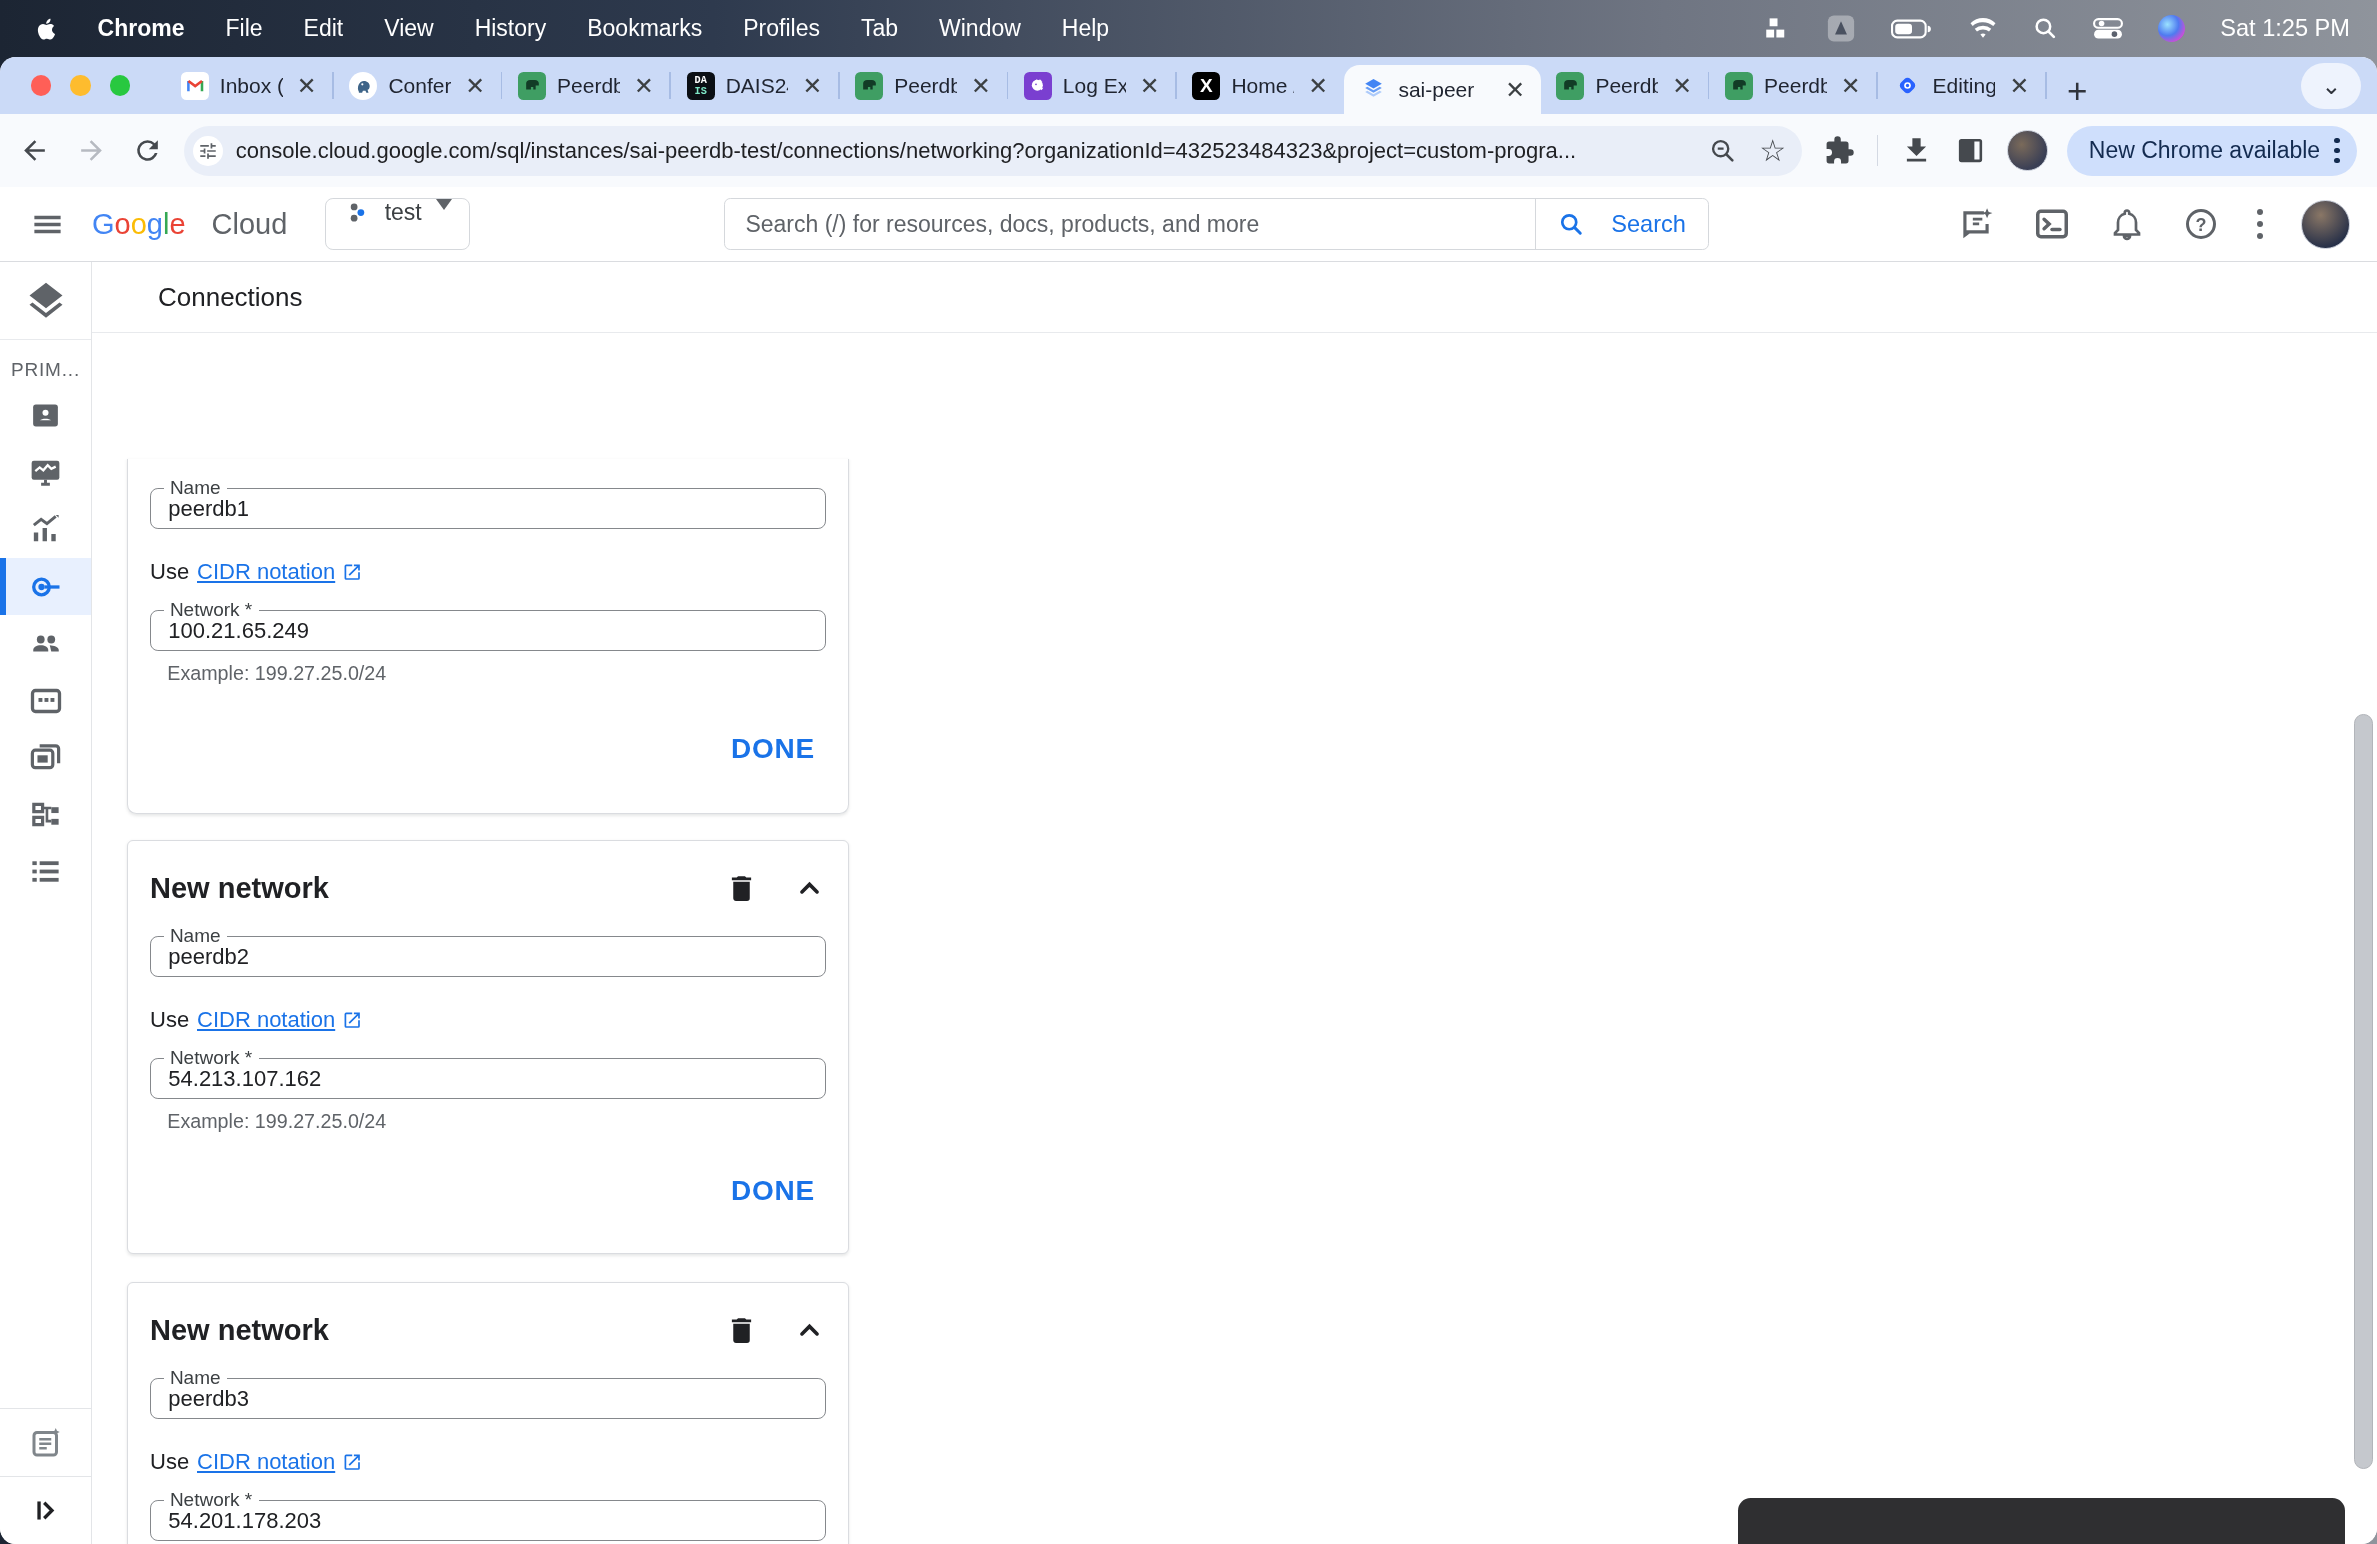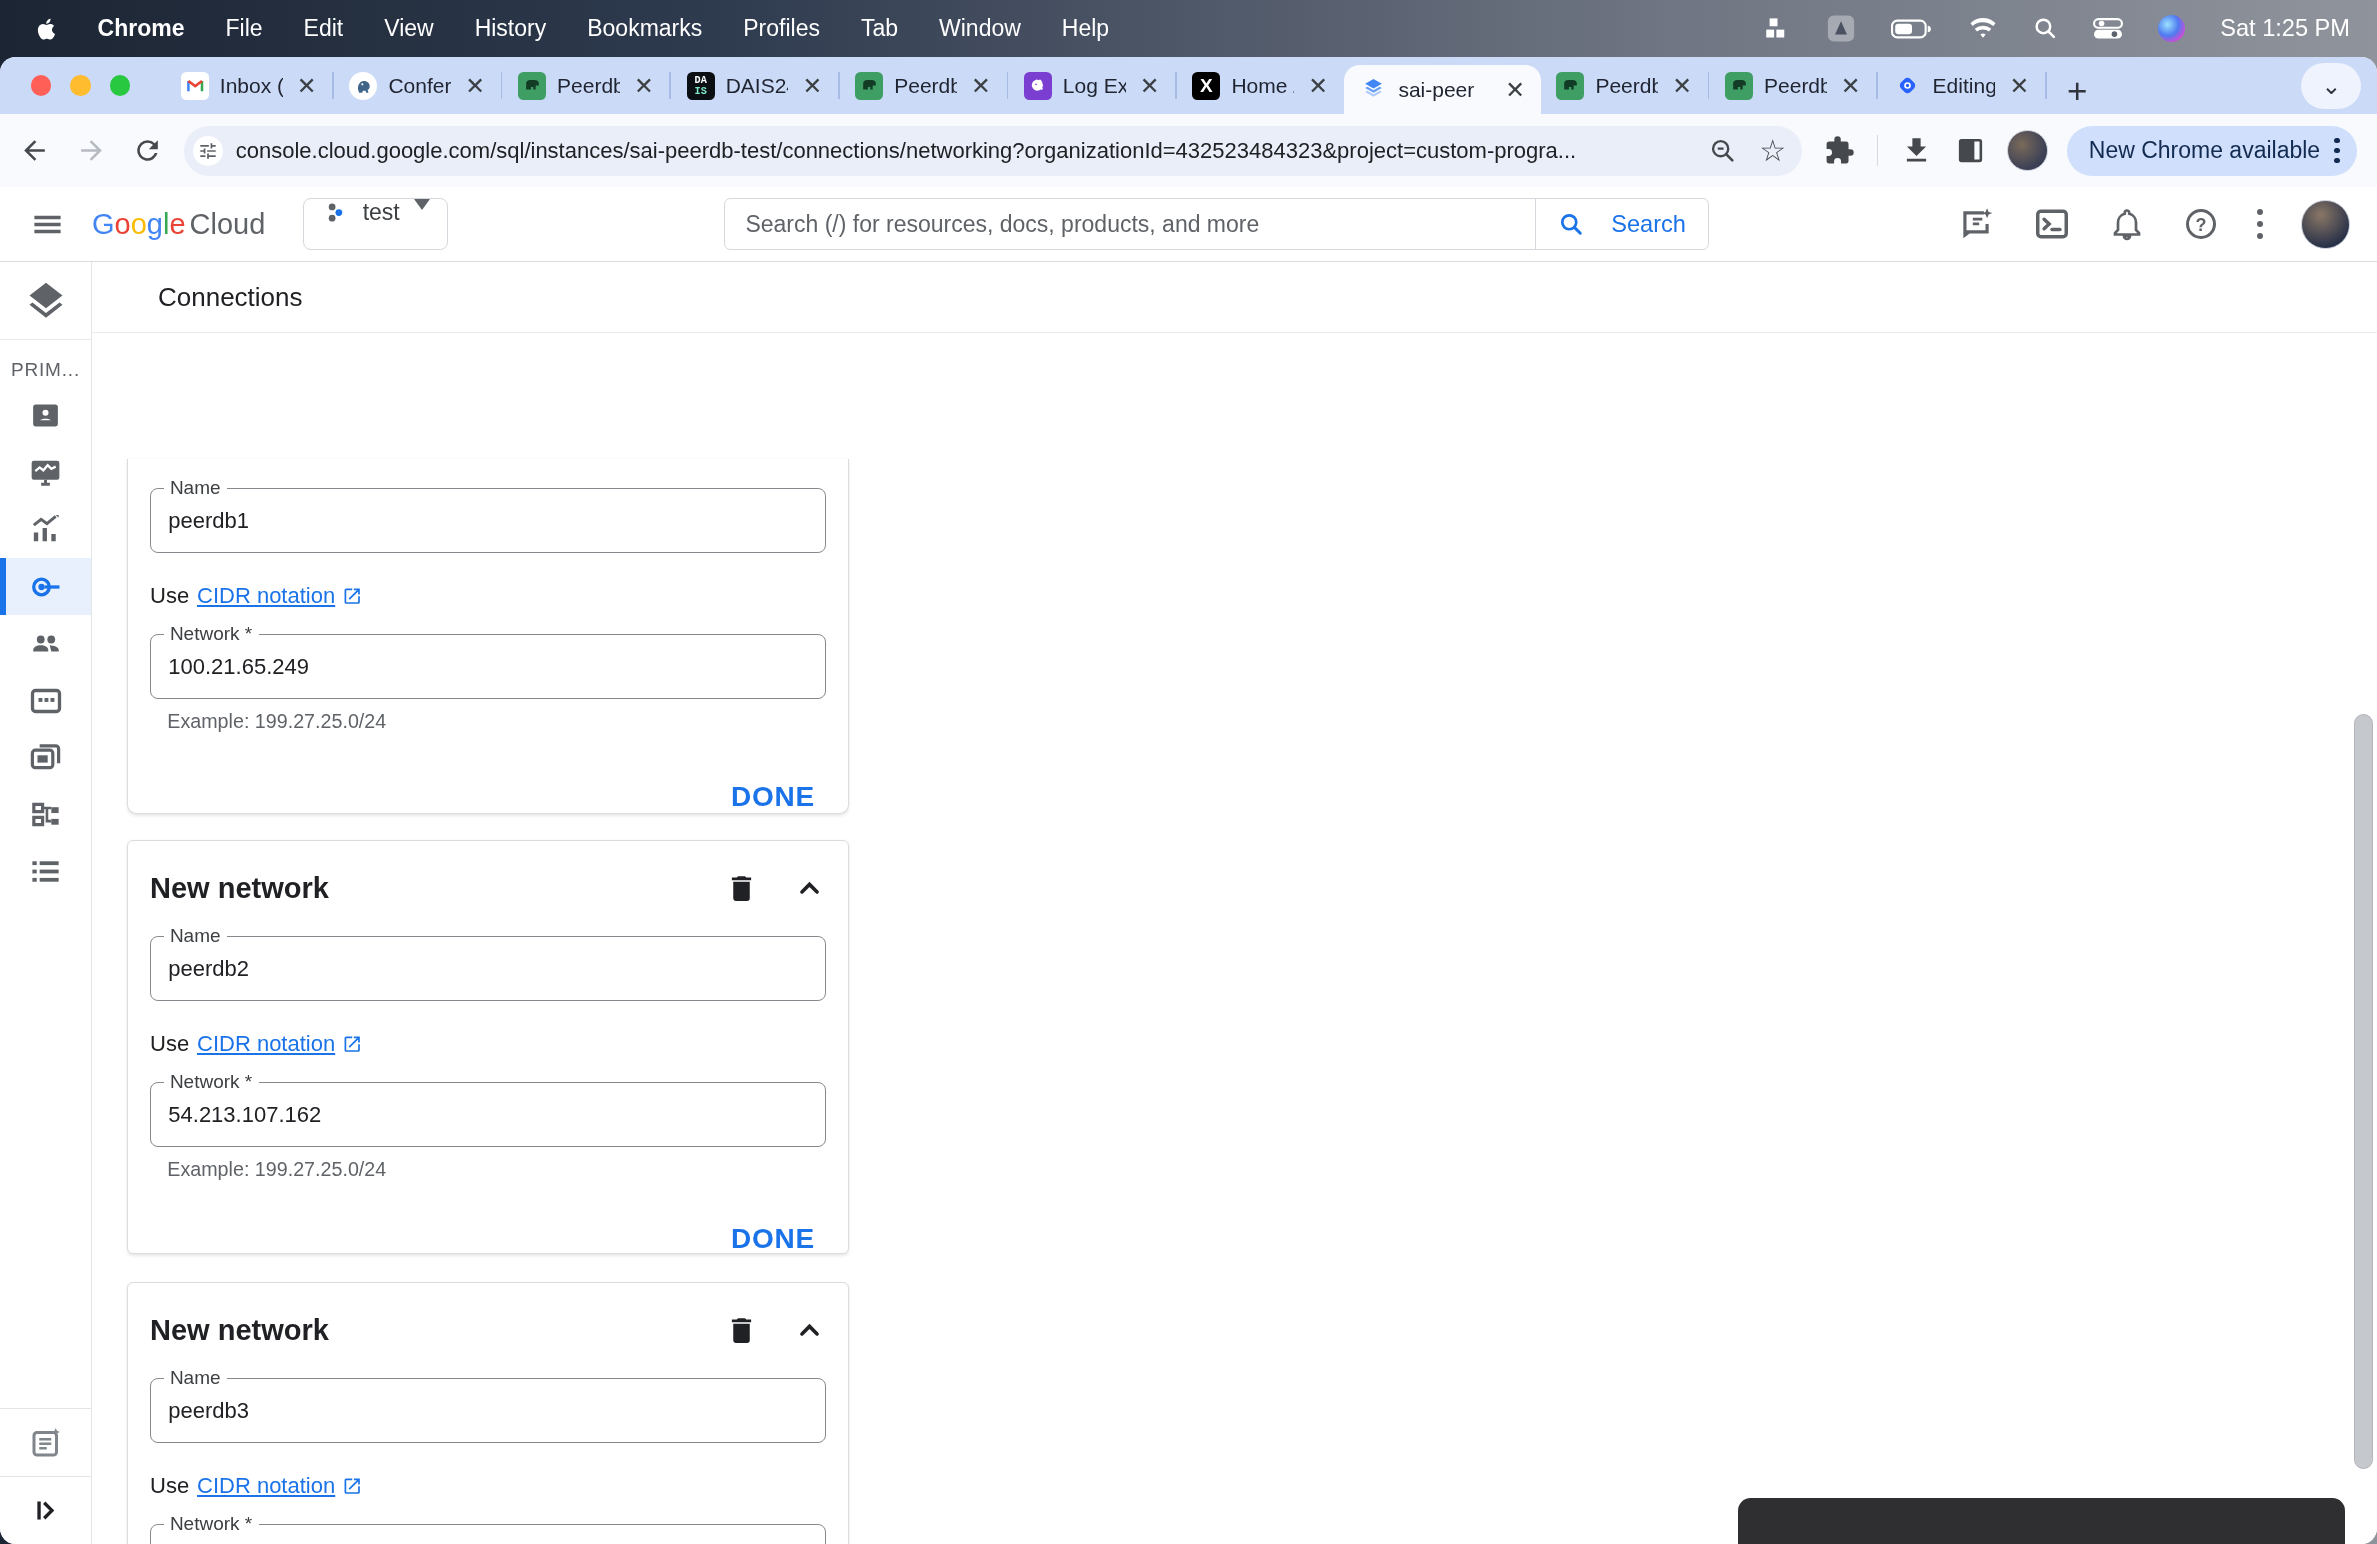--- a/index.html
+++ b/index.html
@@ -50,21 +50,21 @@
   .avatar-sm { width:41px; height:41px; border-radius:50%; margin-left:20.4px;
     background:radial-gradient(circle at 35% 35%, #7a6a5a, #3a3f55 70%); border:0.8px solid #c8cdd8; }
   .update-pill { margin-left:19px; margin-right:17.3px; height:50px; background:#cfdffc; border-radius:25px;
     display:flex; align-items:center; gap:14px; padding:0 17.3px 0 22px; font-size:23px; color:#132b50; }
   .vdots { display:inline-flex; flex-direction:column; gap:4.7px; }
   .vdots i { width:5.5px; height:5.5px; border-radius:50%; background:#132b50; }
   
   .gc-header { position:absolute; top:130px; left:0; width:100%; height:75px; background:#fff;
     border-bottom:1.6px solid #dadce0; display:flex; align-items:center; }
   .gc-burger { margin-left:30px; }
-  .gc-logo { margin-left:27px; font-size:29px; display:flex; gap:4px; align-items:center; }
+  .gc-logo { margin-left:27px; font-size:29px; display:flex; gap:26px; align-items:center; }
   .gc-logo .cloud { color:#5f6368; }
   .gc-proj { margin-left:38px; height:52px; border:1.6px solid #d5d8dc; border-radius:7.9px;
     display:flex; align-items:flex-start; gap:14px; padding:0 17.3px; font-size:23px; color:#3c4043; }
   .caret { width:0; height:0; border-left:8.6px solid transparent; border-right:8.6px solid transparent;
     border-top:11px solid #5f6368; }
   .gc-search { position:absolute; left:724px; top:11px; width:985px; height:52px; border:1.6px solid #d5d8dc;
     border-radius:6.3px; background:#fff; display:flex; align-items:center; overflow:hidden; }
   .gc-search input { flex:1; border:none; outline:none; font-size:23px; color:#202124; padding:0 20.4px;
     font-family:"Liberation Sans",sans-serif; background:transparent; }
   .gc-search input::placeholder { color:#5f6368; }
@@ -88,21 +88,21 @@
   .page-header { height:71px; display:flex; align-items:center; padding-left:66px;
     border-bottom:1.6px solid #e8eaed; }
   .page-title { font-size:26px; color:#202124; }
   
   .card { position:absolute; left:35px; width:722px; background:#fff; border:1.6px solid #dadce0;
     border-radius:6px; box-shadow:0 1.6px 3.1px rgba(60,64,67,.12); padding:0 22px; }
   .card.cut-top { border-top:none; border-radius:0 0 9.4px 9.4px; box-shadow:0 1.6px 3.1px rgba(60,64,67,.12); }
   .card-head { display:flex; align-items:center; margin-top:31px; }
   .card-title { font-size:29px; font-weight:700; color:#202124; flex:1; }
   .card-head .hic { margin-left:35px; display:flex; }
-  .tf { position:relative; height:65px; border:1.6px solid #85888c; border-radius:7.9px; margin-top:31px; }
+  .tf { position:relative; height:41px; border:1.6px solid #85888c; border-radius:7.9px; margin-top:31px; }
   .tf .lbl { position:absolute; top:-11.8px; left:12.6px; background:#fff; padding:0 6.3px;
     font-size:19px; color:#3c4043; }
   .tf input { width:100%; height:100%; border:none; outline:none; background:transparent;
     font-size:22px; color:#202124; padding:0 17.3px; font-family:"Liberation Sans",sans-serif; }
   .cidr { margin-top:30px; font-size:22px; color:#202124; display:flex; align-items:center; gap:7.9px; }
   .cidr a { color:#1a73e8; text-decoration:underline; display:inline-flex; align-items:center; gap:6.3px; }
   .helper { margin-top:11px; font-size:19.7px; color:#5f6368; padding-left:17.3px; }
   .done-row { display:flex; justify-content:flex-end; margin-top:42px; }
   .done { font-size:28px; font-weight:700; letter-spacing:0.8px; color:#1a73e8; padding:6.3px 11px; }
   #card1 { top:126px; height:355px; }

